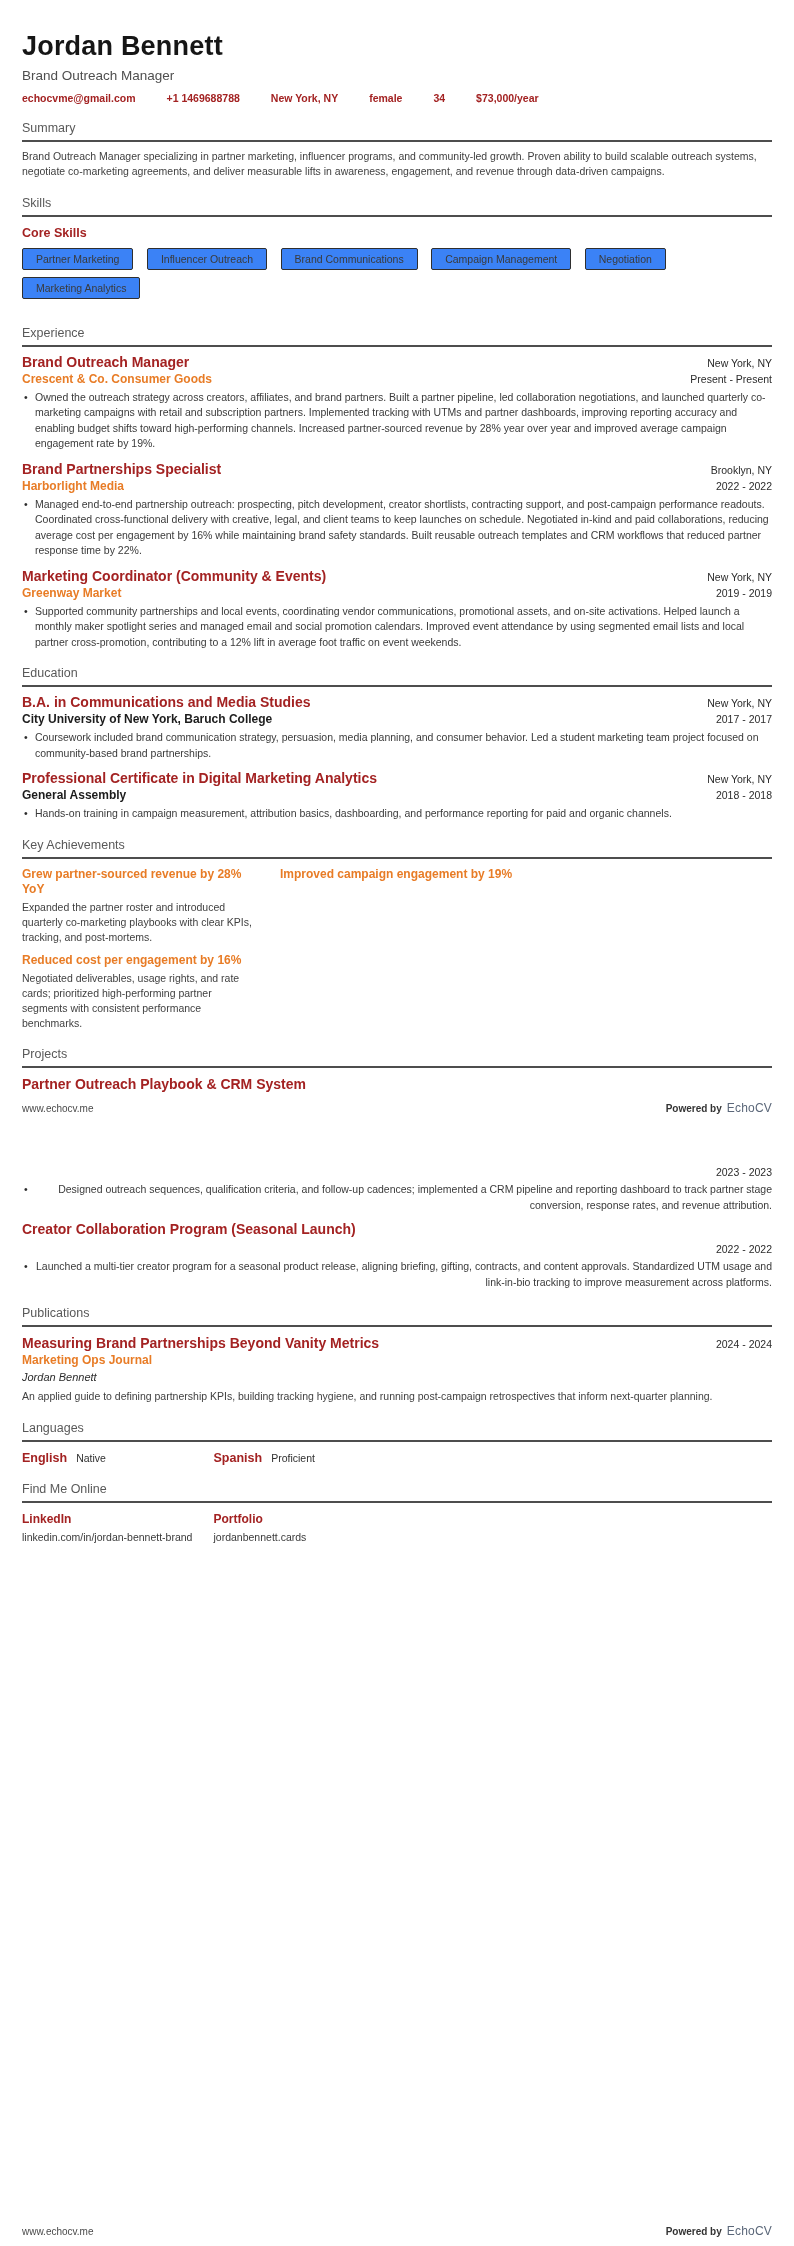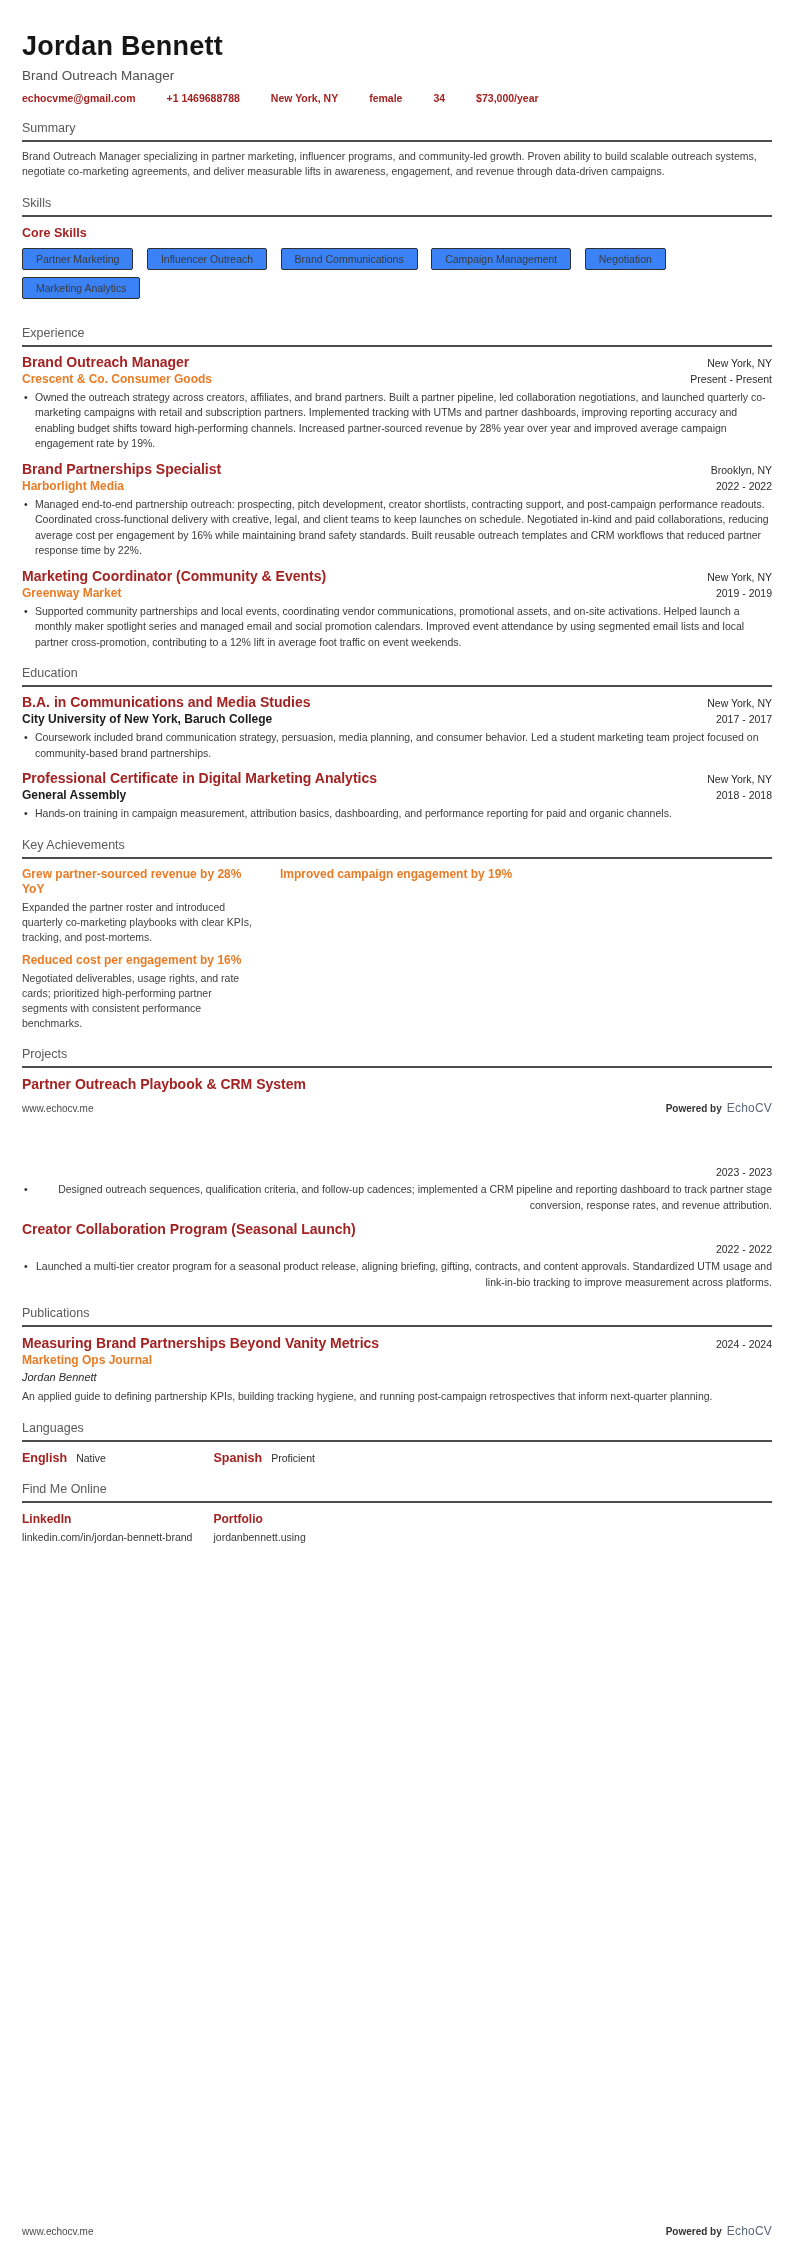--- a/index.html
+++ b/index.html
@@ -265,21 +265,21 @@
   </div>
 
   <div class="sec">Find Me Online</div>
   <div class="four-col">
     <div>
       <div class="link-label">LinkedIn</div>
       <div class="link-url">linkedin.com/in/jordan-bennett-brand</div>
     </div>
     <div>
       <div class="link-label">Portfolio</div>
-      <div class="link-url">jordanbennett.using</div>
+      <div class="link-url">jordanbennett.cards</div>
     </div>
   </div>
 
   <div class="page-footer">
     <span class="footer-site">www.echocv.me</span>
     <span class="powered">
       <span class="powered-prefix">Powered by</span>
       <span class="brand">EchoCV</span>
     </span>
   </div>

